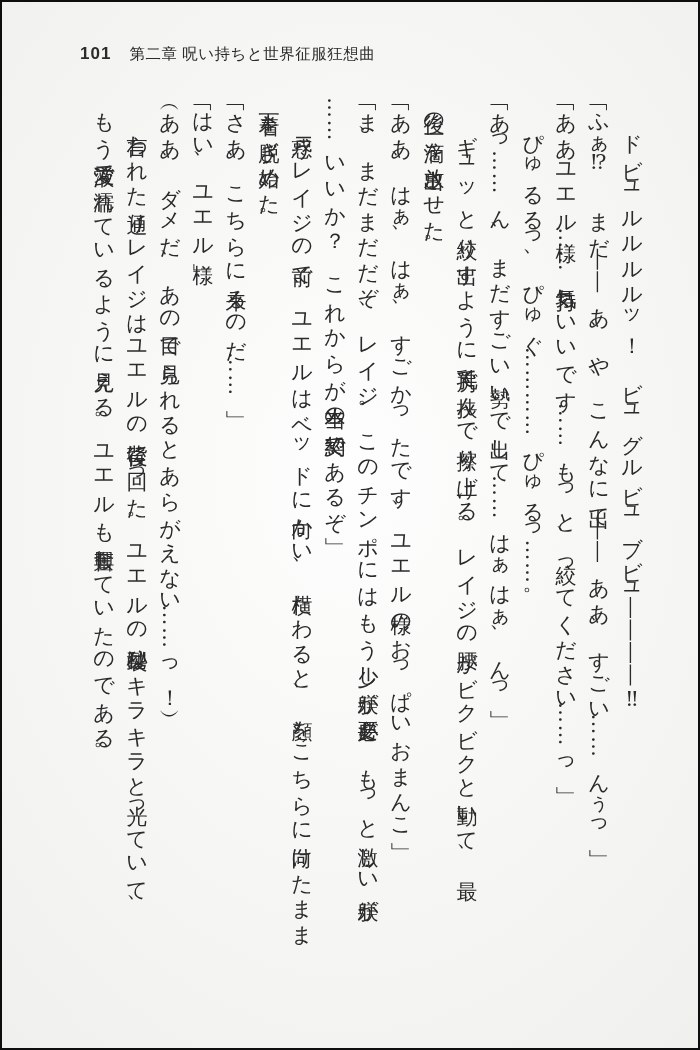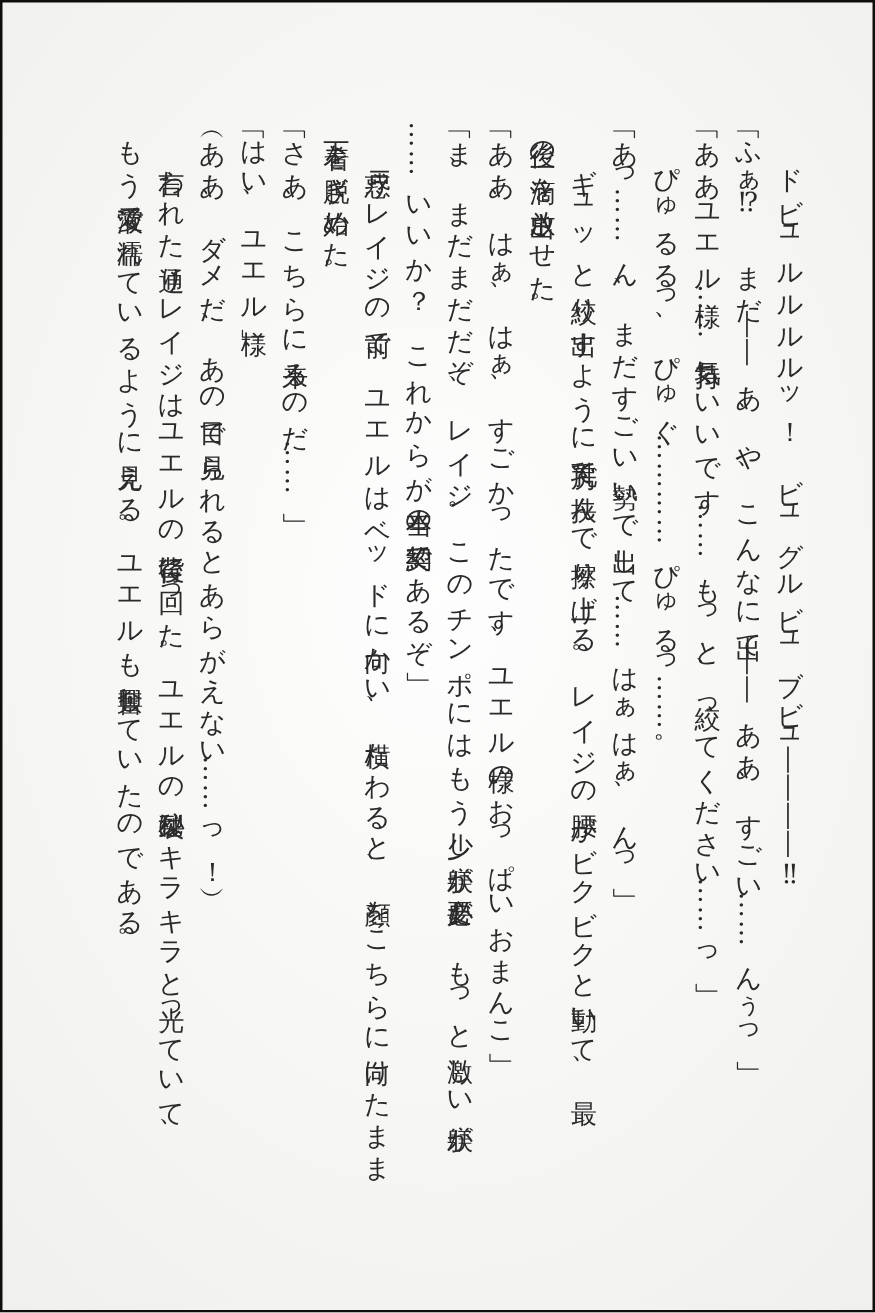--- a/index.html
+++ b/index.html
@@ -58,20 +58,24 @@
     margin: 0;
     padding: 0;
     white-space: nowrap;
   }
 </style>
 </head>
 <body>
 
 <div class="page">
 
+  <div class="page-header">
+    <span class="page-number">101</span>
+    <span class="chapter-title">第二章 呪い持ちと世界征服狂想曲</span>
+  </div>
 
   <div class="text-block">
     <p class="text-line">　ドビュルルルルッ！　ビュグルビュブビュ――――‼</p>
     <p class="text-line">「ふぁ⁉　まだ――あ、や、こんなに出て――ああ、すごい……んぅっ」</p>
     <p class="text-line">「ああユエル様……気持ちいいです……もっと、絞ってください……っ」</p>
     <p class="text-line">　ぴゅるるっ、ぴゅぐ…………ぴゅるっ……。</p>
     <p class="text-line">「あっ……ん、まだすごい勢いで出して……はぁはぁ、んっ」</p>
     <p class="text-line">　ギュッと絞り出すように乳房で挟んで擦り上げる。レイジの腰がビクビクと動いて、最</p>
     <p class="text-line">後の一滴を放出させた。</p>
     <p class="text-line">「ああ、はぁ、はぁ、すごかったです、ユエル様のおっぱいおまんこ」</p>

